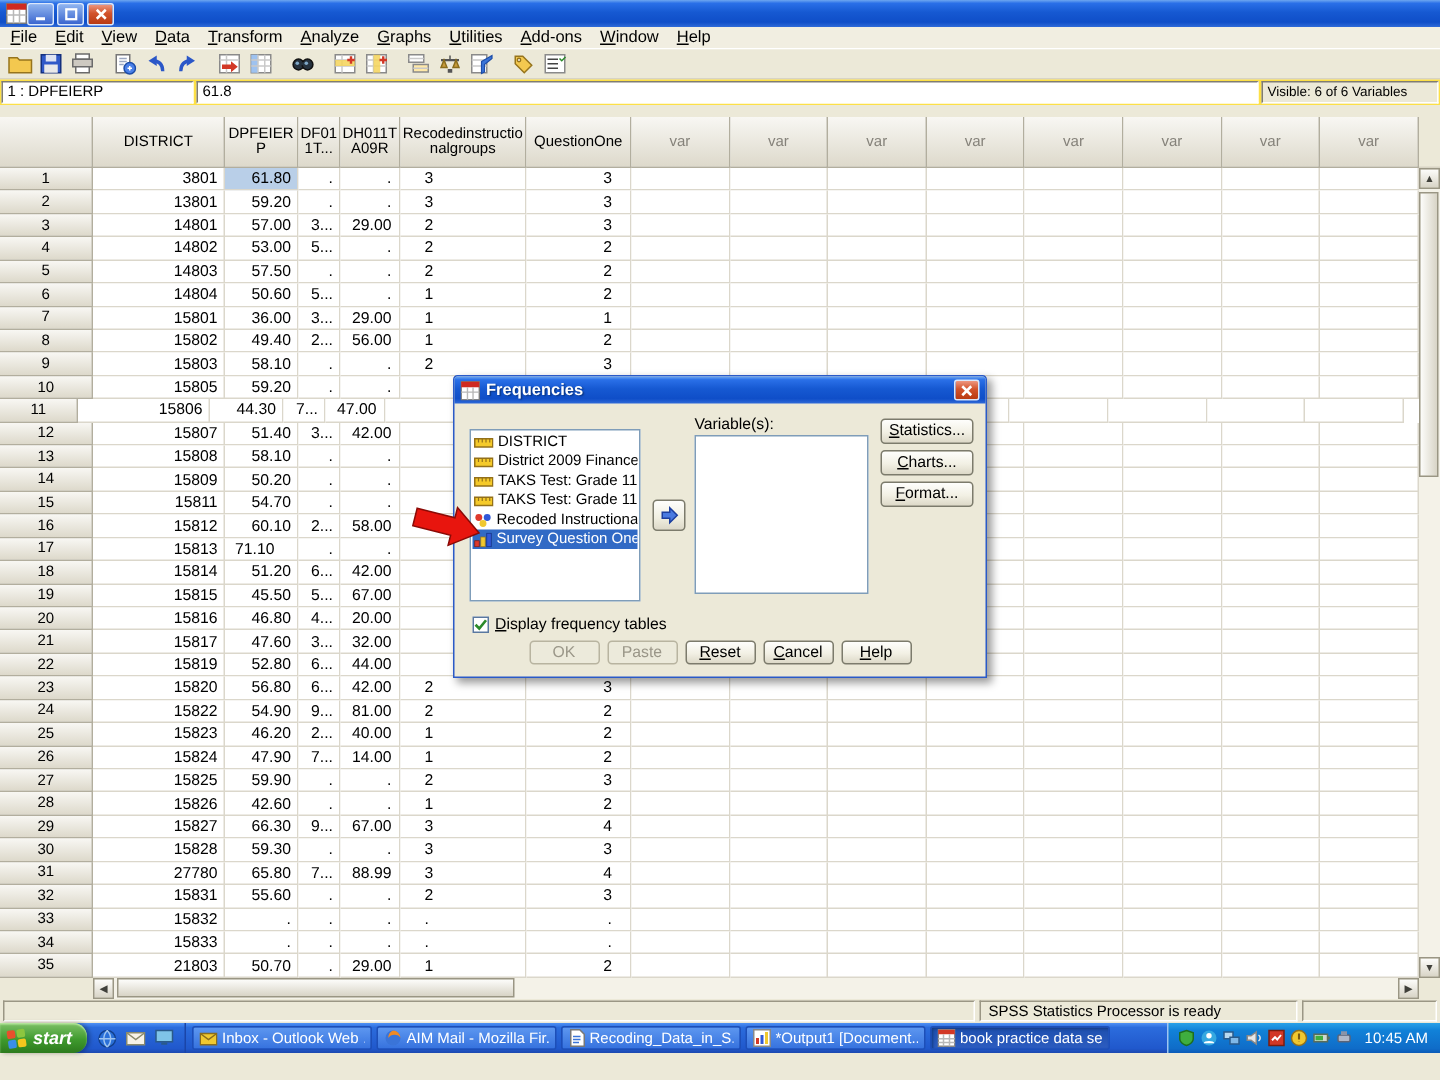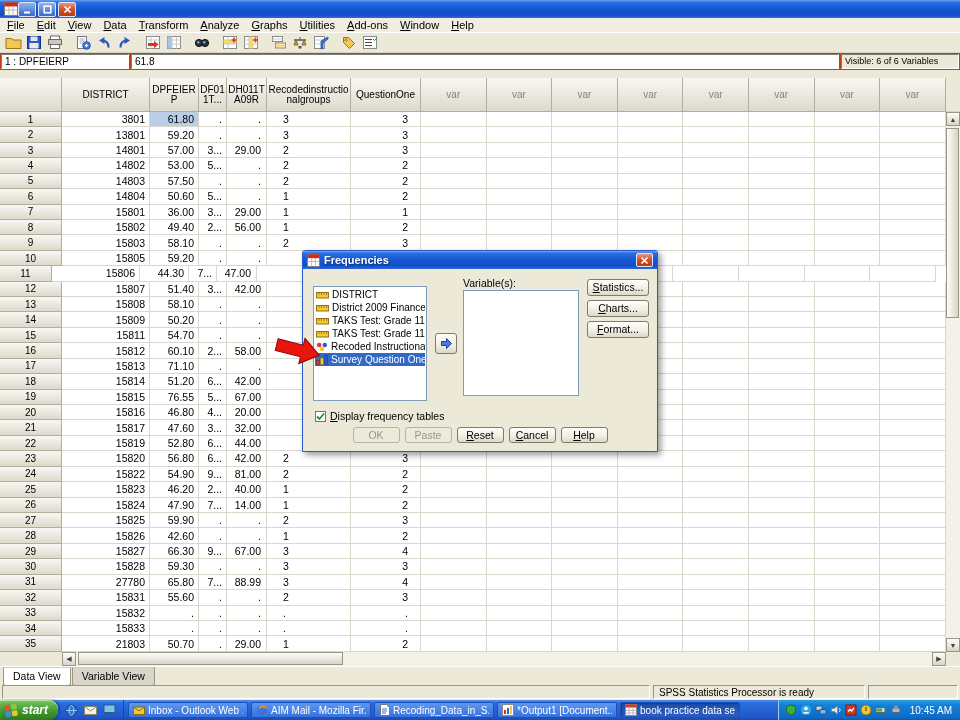--- a/index.html
+++ b/index.html
@@ -20,21 +20,21 @@
   .menubar{height:15px;background:#f1eee1;display:flex;align-items:center;border-bottom:1px solid #fff;padding-left:1px}
   .menu-item{display:inline-block;font-size:11px;padding:0 6px;line-height:14px}
   .menu-item::first-letter{text-decoration:underline}
 
   
   .toolbar{height:20px;background:#ece9d8;display:flex;align-items:center;gap:1px;padding:0 3px;border-bottom:1px solid #d8d4c4}
   .tbicon{width:20px;height:18px;display:flex;align-items:center;justify-content:center}
   .tbsep{width:6px;height:16px}
 
   
-  .cellref{height:17px;display:flex;align-items:flex-start;background:#c2410c;padding:1px 1px;gap:2px}
+  .cellref{height:17px;display:flex;align-items:flex-start;background:#fde047;padding:1px 1px;gap:2px}
   .sunken{background:#fff;border:1px solid;border-color:#7f7c73 #fff #fff #7f7c73;font-size:10px;line-height:13px;padding:0 3px;height:15px;overflow:hidden;white-space:nowrap}
   .cr-box{width:128px}
   .cr-val{flex:1}
   .cr-vis{width:118px;font-size:9px;background:#ece9d8}
   .spacerrow{height:8px;background:#ece9d8}
 
   
   .gridarea{height:574px;display:flex}
   .gridmain{width:946px;overflow:hidden;background:#fff}
   .grid-row{display:flex}
@@ -575,21 +575,21 @@
           <div class="dcell" style="width: 65.6px;"></div>
           <div class="dcell" style="width: 65.6px;"></div>
           <div class="dcell" style="width: 65.6px;"></div>
           <div class="dcell" style="width: 65.6px;"></div>
           <div class="dcell" style="width: 65.6px;"></div>
           <div class="dcell" style="width: 65.6px;"></div>
         </div>
         <div class="grid-row body-row">
           <div class="rowhdr" style="width: 62px;">17</div>
           <div class="dcell" style="width: 88px; justify-content: flex-end; padding-right: 4px;">15813</div>
-          <div class="dcell" style="width: 49px; justify-content: flex-end; padding-right: 4px;">71.10</div>
+          <div class="dcell" style="width: 49px; justify-content: flex-end; padding-right: 15px;">71.10</div>
           <div class="dcell" style="width: 28px; justify-content: flex-end; padding-right: 4px;">.</div>
           <div class="dcell" style="width: 40px; justify-content: flex-end; padding-right: 5px;">.</div>
           <div class="dcell" style="width: 84px; justify-content: flex-start; padding-left: 16px;"></div>
           <div class="dcell" style="width: 70px; justify-content: flex-end; padding-right: 12px;"></div>
           <div class="dcell" style="width: 65.6px;"></div>
           <div class="dcell" style="width: 65.6px;"></div>
           <div class="dcell" style="width: 65.6px;"></div>
           <div class="dcell" style="width: 65.6px;"></div>
           <div class="dcell" style="width: 65.6px;"></div>
           <div class="dcell" style="width: 65.6px;"></div>
@@ -609,21 +609,21 @@
           <div class="dcell" style="width: 65.6px;"></div>
           <div class="dcell" style="width: 65.6px;"></div>
           <div class="dcell" style="width: 65.6px;"></div>
           <div class="dcell" style="width: 65.6px;"></div>
           <div class="dcell" style="width: 65.6px;"></div>
           <div class="dcell" style="width: 65.6px;"></div>
         </div>
         <div class="grid-row body-row">
           <div class="rowhdr" style="width: 62px;">19</div>
           <div class="dcell" style="width: 88px; justify-content: flex-end; padding-right: 4px;">15815</div>
-          <div class="dcell" style="width: 49px; justify-content: flex-end; padding-right: 4px;">76.55</div>
+          <div class="dcell" style="width: 49px; justify-content: flex-end; padding-right: 4px;">45.50</div>
           <div class="dcell" style="width: 28px; justify-content: flex-end; padding-right: 4px;">5...</div>
           <div class="dcell" style="width: 40px; justify-content: flex-end; padding-right: 5px;">67.00</div>
           <div class="dcell" style="width: 84px; justify-content: flex-start; padding-left: 16px;"></div>
           <div class="dcell" style="width: 70px; justify-content: flex-end; padding-right: 12px;"></div>
           <div class="dcell" style="width: 65.6px;"></div>
           <div class="dcell" style="width: 65.6px;"></div>
           <div class="dcell" style="width: 65.6px;"></div>
           <div class="dcell" style="width: 65.6px;"></div>
           <div class="dcell" style="width: 65.6px;"></div>
           <div class="dcell" style="width: 65.6px;"></div>
@@ -918,24 +918,20 @@
     <div class="hscroll">
       <div class="sbtn">◀</div>
       <div class="htrack">
         <div class="hthumb"></div>
       </div>
       <div class="sbtn">▶</div>
     </div>
     <div class="hs-corner"></div>
   </div>
 
-  <div class="tabsrow" id="tabs">
-      <div class="vtab active">Data View</div>
-      <div class="vtab">Variable View</div>
-    </div>
 
   <div class="statusbar">
     <div class="sb-panel sb-left"></div>
     <div class="sb-panel sb-text">SPSS Statistics Processor is ready</div>
     <div class="sb-panel sb-r1"></div>
   </div>
 
   <div class="taskbar">
     <div class="startbtn">
       <span class="ic">

